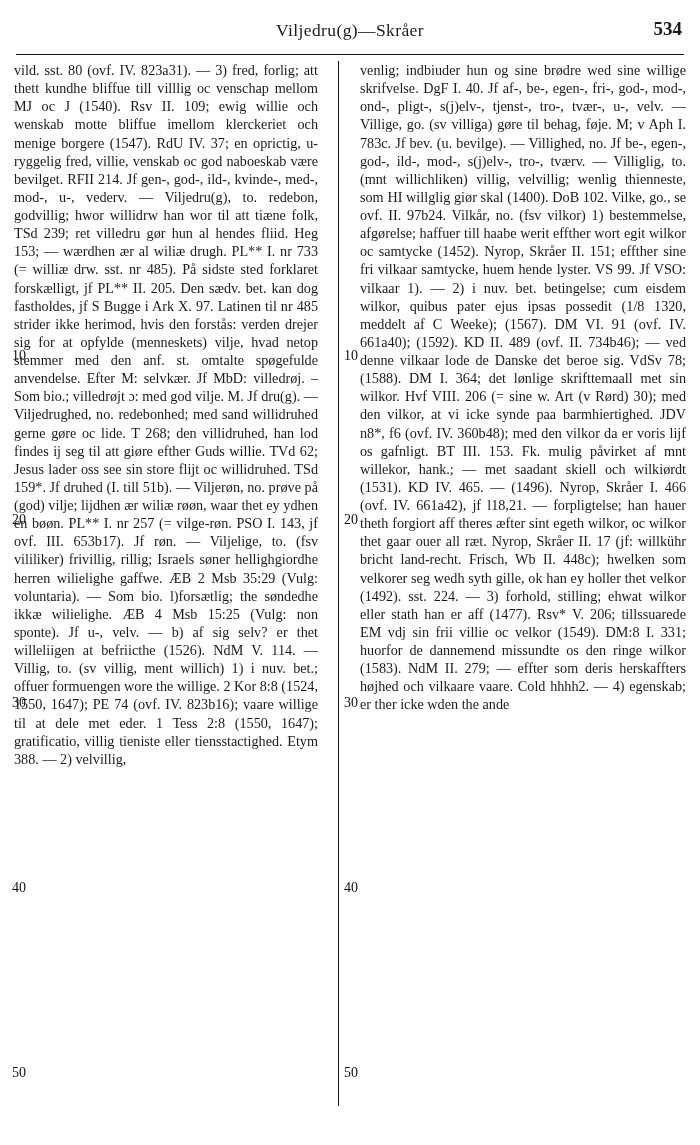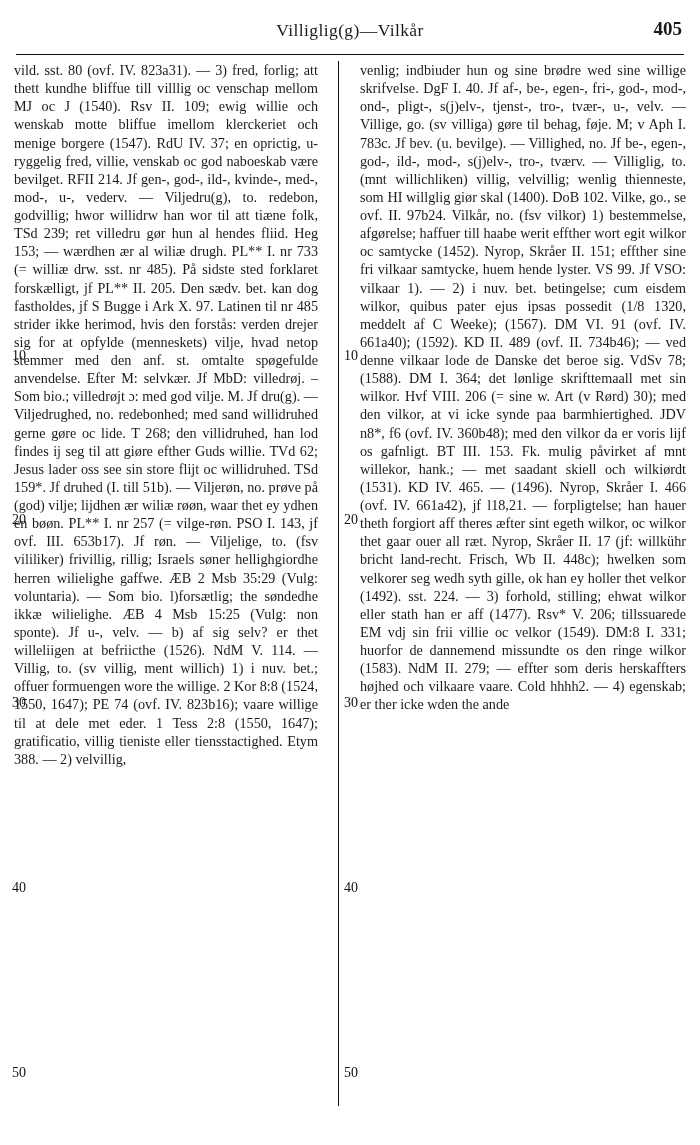--- a/index.html
+++ b/index.html
@@ -97,22 +97,22 @@
     margin-left: 29px;
   }
   .txt { display: inline; }
 </style>
 </head>
 <body>
 
 <div class="page">
 
   <div class="header">
-    <div class="header-title">Villiglig(g)—Vilkår</div>
-    <div class="header-page">405</div>
+    <div class="header-title">Viljedru(g)—Skråer</div>
+    <div class="header-page">534</div>
   </div>
 
   <div class="rule"></div>
 
   <div class="columns">
 
     <div class="col col-left">
       <div class="entry txt">vild. sst. 80 (ovf. IV. 823a31). — 3) fred, forlig; att thett kundhe bliffue till villlig oc venschap mellom MJ oc J (1540). Rsv II. 109; ewig willie och wenskab motte bliffue imellom klerckeriet och menige borgere (1547). RdU IV. 37; en oprictig, u-ryggelig fred, villie, venskab oc god naboeskab være bevilget. RFII 214. Jf gen-, god-, ild-, kvinde-, med-, mod-, u-, vederv. — Viljedru(g), to. redebon, godvillig; hwor willidrw han wor til att tiæne folk, TSd 239; ret villedru gør hun al hendes fliid. Heg 153; — wærdhen ær al wiliæ drugh. PL** I. nr 733 (= williæ drw. sst. nr 485). På sidste sted forklaret forskælligt, jf PL** II. 205. Den sædv. bet. kan dog fastholdes, jf S Bugge i Ark X. 97. Latinen til nr 485 strider ikke herimod, hvis den forstås: verden drejer sig for at opfylde (menneskets) vilje, hvad netop stemmer med den anf. st. omtalte spøgefulde anvendelse. Efter M: selvkær. Jf MbD: villedrøj. – Som bio.; villedrøjt ɔ: med god vilje. M. Jf dru(g). — Viljedrughed, no. redebonhed; med sand willidruhed gerne gøre oc lide. T 268; den villidruhed, han lod findes ij seg til att giøre efther Guds willie. TVd 62; Jesus lader oss see sin store flijt oc willidruhed. TSd 159*. Jf druhed (I. till 51b). — Viljerøn, no. prøve på (god) vilje; lijdhen ær wiliæ røøn, waar thet ey ydhen en bøøn. PL** I. nr 257 (= vilge-røn. PSO I. 143, jf ovf. III. 653b17). Jf røn. — Viljelige, to. (fsv vililiker) frivillig, rillig; Israels søner hellighgiordhe herren wilielighe gaffwe. ÆB 2 Msb 35:29 (Vulg: voluntaria). — Som bio. l)forsætlig; the søndedhe ikkæ wilielighe. ÆB 4 Msb 15:25 (Vulg: non sponte). Jf u-, velv. — b) af sig selv? er thet willeliigen at befriicthe (1526). NdM V. 114. — Villig, to. (sv villig, ment willich) 1) i nuv. bet.; offuer formuengen wore the willige. 2 Kor 8:8 (1524, 1550, 1647); PE 74 (ovf. IV. 823b16); vaare willige til at dele met eder. 1 Tess 2:8 (1550, 1647); gratificatio, villig tieniste eller tiensstactighed. Etym 388. — 2) velvillig,</div>
       <div class="linenums" id="ln-left">
           <div class="linenum" style="top: 286px;">10</div>

